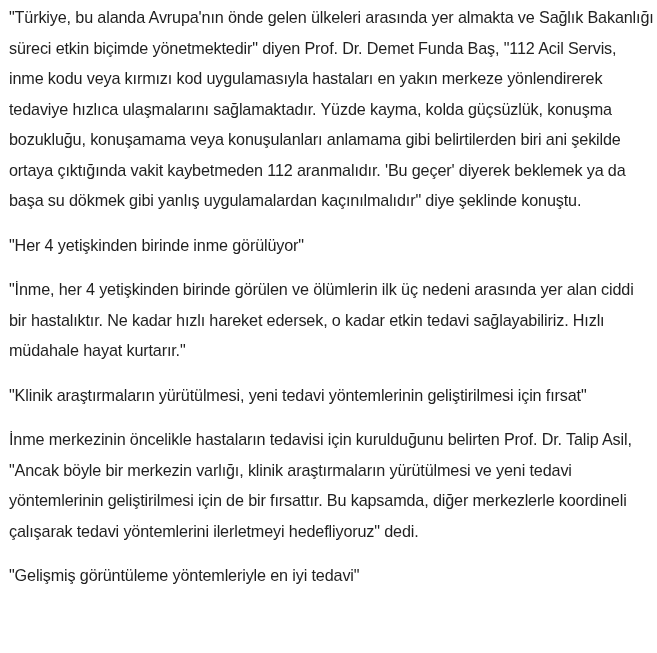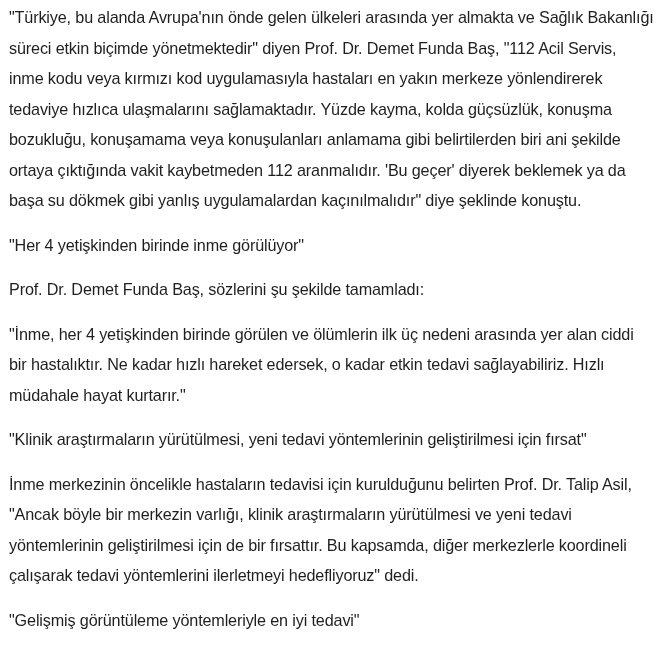--- a/index.html
+++ b/index.html
@@ -31,18 +31,17 @@
   .article p.subhead {
     margin-bottom: 14px;
   }
 </style>
 </head>
 <body>
 
 <div class="article">
   <p>"Türkiye, bu alanda Avrupa'nın önde gelen ülkeleri arasında yer almakta ve Sağlık Bakanlığı süreci etkin biçimde yönetmektedir" diyen Prof. Dr. Demet Funda Baş, "112 Acil Servis, inme kodu veya kırmızı kod uygulamasıyla hastaları en yakın merkeze yönlendirerek tedaviye hızlıca ulaşmalarını sağlamaktadır. Yüzde kayma, kolda güçsüzlük, konuşma bozukluğu, konuşamama veya konuşulanları anlamama gibi belirtilerden biri ani şekilde ortaya çıktığında vakit kaybetmeden 112 aranmalıdır. 'Bu geçer' diyerek beklemek ya da başa su dökmek gibi yanlış uygulamalardan kaçınılmalıdır" diye şeklinde konuştu.</p>
   <p class="subhead">"Her 4 yetişkinden birinde inme görülüyor"</p>
-  <p>Prof. Dr. Demet Funda Baş, sözlerini şu şekilde tamamladı:</p>
   <p>"İnme, her 4 yetişkinden birinde görülen ve ölümlerin ilk üç nedeni arasında yer alan ciddi bir hastalıktır. Ne kadar hızlı hareket edersek, o kadar etkin tedavi sağlayabiliriz. Hızlı müdahale hayat kurtarır."</p>
   <p class="subhead">"Klinik araştırmaların yürütülmesi, yeni tedavi yöntemlerinin geliştirilmesi için fırsat"</p>
   <p>İnme merkezinin öncelikle hastaların tedavisi için kurulduğunu belirten Prof. Dr. Talip Asil, "Ancak böyle bir merkezin varlığı, klinik araştırmaların yürütülmesi ve yeni tedavi yöntemlerinin geliştirilmesi için de bir fırsattır. Bu kapsamda, diğer merkezlerle koordineli çalışarak tedavi yöntemlerini ilerletmeyi hedefliyoruz" dedi.</p>
   <p class="subhead">"Gelişmiş görüntüleme yöntemleriyle en iyi tedavi"</p>
 </div>
 
 </body></html>

